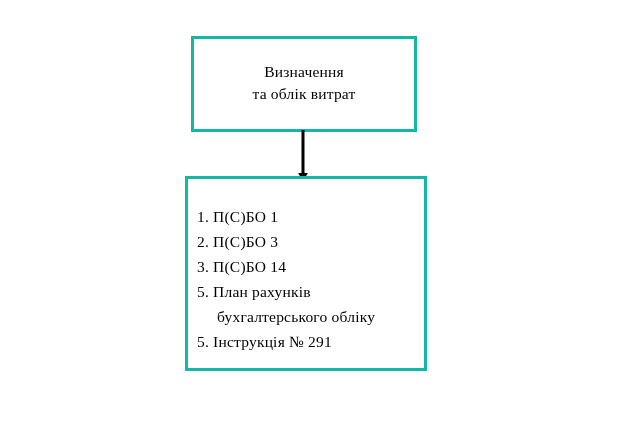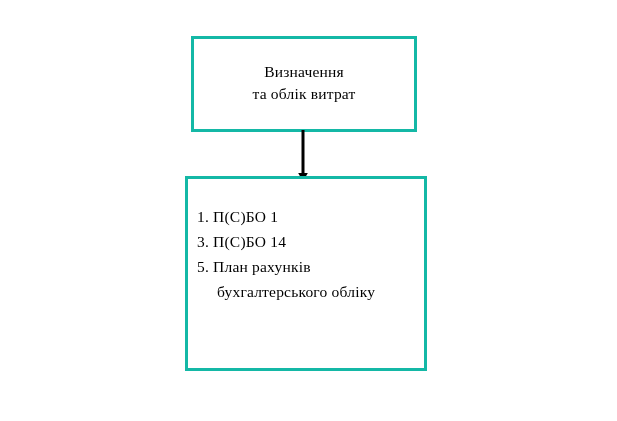--- a/index.html
+++ b/index.html
@@ -91,19 +91,21 @@
   </div>
 
   <svg id="connector" viewBox="0 0 14 52" width="14" height="52" aria-hidden="true">
     <line x1="7" y1="0" x2="7" y2="45" stroke="#000000" stroke-width="3"></line>
     <polygon points="2.2,43 11.8,43 7,51.5" fill="#000000"></polygon>
   </svg>
 
   <div class="node" id="node-regulations">
     <ul id="reg-list">
       <li>1. П(С)БО 1</li>
+      <li>2. П(С)БО 3</li>
       <li>3. П(С)БО 14</li>
       <li>5. План рахунків
     бухгалтерського обліку</li>
+      <li>5. Інструкція № 291</li>
     </ul>
   </div>
 
 </div>
 
 </body></html>

